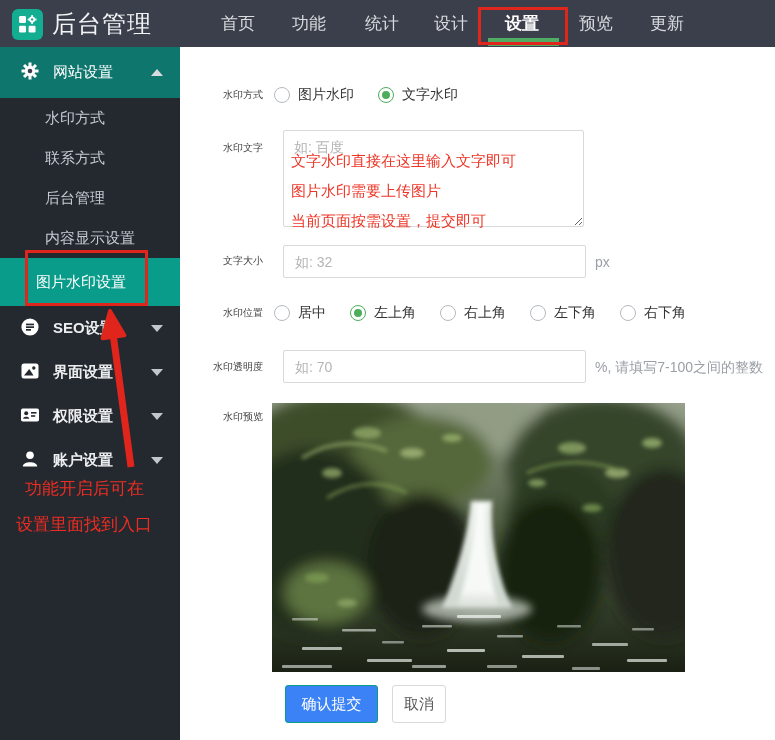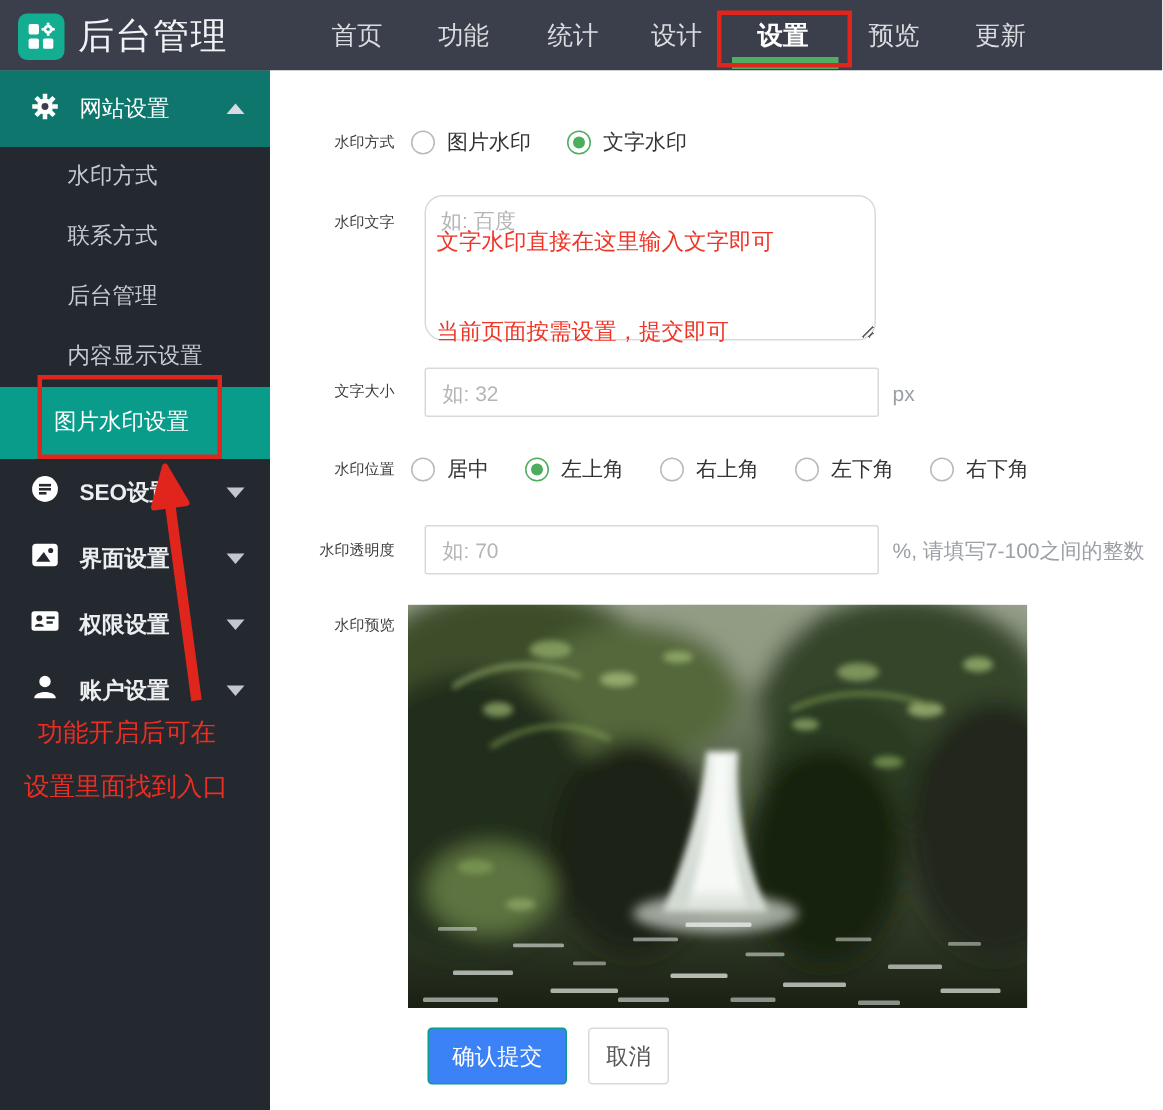--- a/index.html
+++ b/index.html
@@ -35,21 +35,21 @@
 
   
   .main{position:absolute;left:180px;top:47px;width:595px;height:693px;background:#fff;}
   .flabel{position:absolute;left:0;width:83px;text-align:right;color:#3c3c3c;font-size:10px;white-space:nowrap;}
   .radio-row{position:absolute;left:94px;display:flex;align-items:center;}
   .radio-group{display:flex;align-items:center;margin-right:24px;cursor:pointer;}
   .radio{width:16px;height:16px;border-radius:50%;border:1px solid #b4bac0;background:#fff;position:relative;flex:none;}
   .radio.checked{border-color:#4cae5c;}
   .radio.checked::after{content:"";position:absolute;left:3px;top:3px;width:8px;height:8px;border-radius:50%;background:#4cae5c;}
   .radio-label{margin-left:8px;font-size:14px;color:#333;white-space:nowrap;}
-  textarea.wm-text{position:absolute;left:103px;top:83px;width:301px;height:97px;border:1px solid #d9d9d9;border-radius:12px;padding:8px 10px;font-size:14px;color:#333;font-family:"Liberation Sans","DejaVu Sans",sans-serif;resize:both;outline:none;}
+  textarea.wm-text{position:absolute;left:103px;top:83px;width:301px;height:97px;border:1px solid #d9d9d9;border-radius:2px;padding:8px 10px;font-size:14px;color:#333;font-family:"Liberation Sans","DejaVu Sans",sans-serif;resize:both;outline:none;}
   textarea.wm-text::placeholder{color:#b5b5b5;}
   input.wm-input{position:absolute;left:103px;width:303px;height:33px;border:1px solid #d9d9d9;border-radius:2px;padding:0 11px;font-size:14px;color:#333;font-family:"Liberation Sans","DejaVu Sans",sans-serif;outline:none;}
   input.wm-input::placeholder{color:#b5b5b5;}
   .suffix{position:absolute;left:415px;color:#9b9fa6;font-size:14px;white-space:nowrap;}
   .annot-line{position:absolute;color:#ee3425;font-size:15px;white-space:nowrap;pointer-events:none;}
   .a1{left:111px;top:105px;}
   .a2{left:111px;top:135px;}
   .a3{left:111px;top:165px;}
   .preview-box{position:absolute;left:92px;top:356px;width:413px;height:269px;overflow:hidden;}
   .preview-box svg{display:block;}
@@ -193,20 +193,21 @@
       </span>
       <span class="radio-group">
         <span class="radio checked"></span>
         <span class="radio-label">文字水印</span>
       </span>
     </div>
 
     <div class="flabel" style="top:94px;">水印文字</div>
     <textarea class="wm-text" placeholder="如: 百度" style=""></textarea>
     <div class="annot-line a1">文字水印直接在这里输入文字即可</div>
+    <div class="annot-line a2">图片水印需要上传图片</div>
     <div class="annot-line a3">当前页面按需设置，提交即可</div>
 
     <div class="flabel" style="top:207px;">文字大小</div>
     <input class="wm-input" style="top: 198px;" placeholder="如: 32">
     <div class="suffix" style="top:207px;">px</div>
 
     <div class="flabel" style="top:259px;">水印位置</div>
     <div class="radio-row" style="top:257px;">
       <span class="radio-group">
         <span class="radio"></span>

